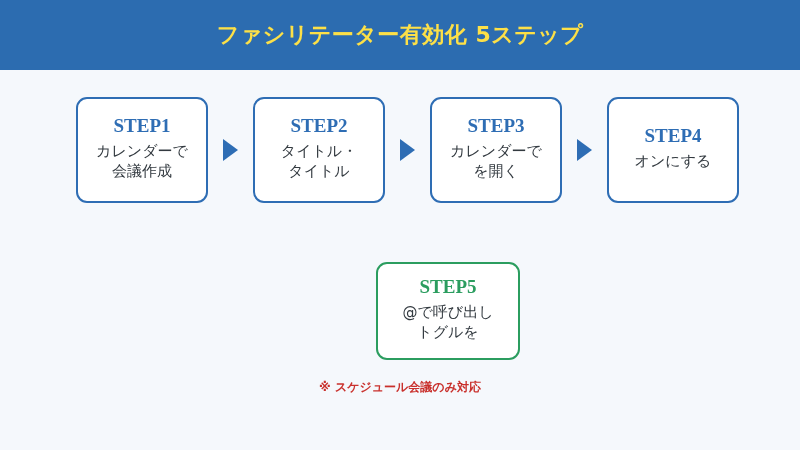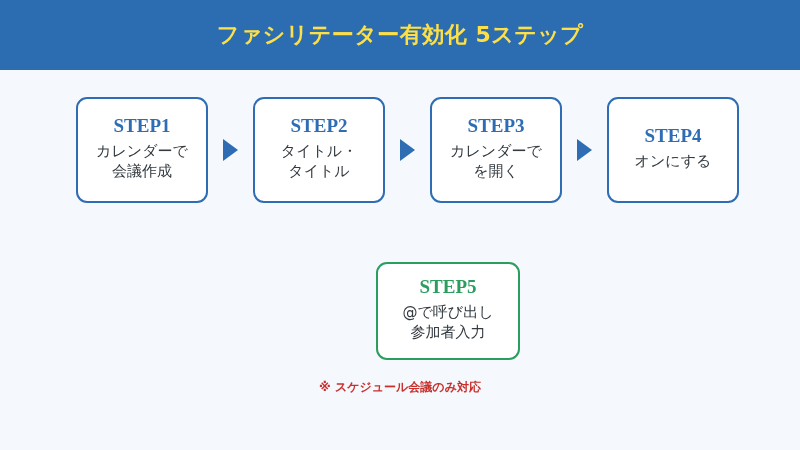--- a/index.html
+++ b/index.html
@@ -198,20 +198,20 @@
       </div>
     </div>
 
   </div>
 
   <div class="step5-wrap">
     <div class="step-box green">
       <div class="step-label">STEP5</div>
       <div class="step-body">
         <span class="ln">@で呼び出し</span>
-        <span class="ln">参加者入力</span>
+        <span class="ln">トグルを</span>
       </div>
     </div>
   </div>
 
   <div class="footnote">※ スケジュール会議のみ対応</div>
 
 </div>
 
 </body></html>

